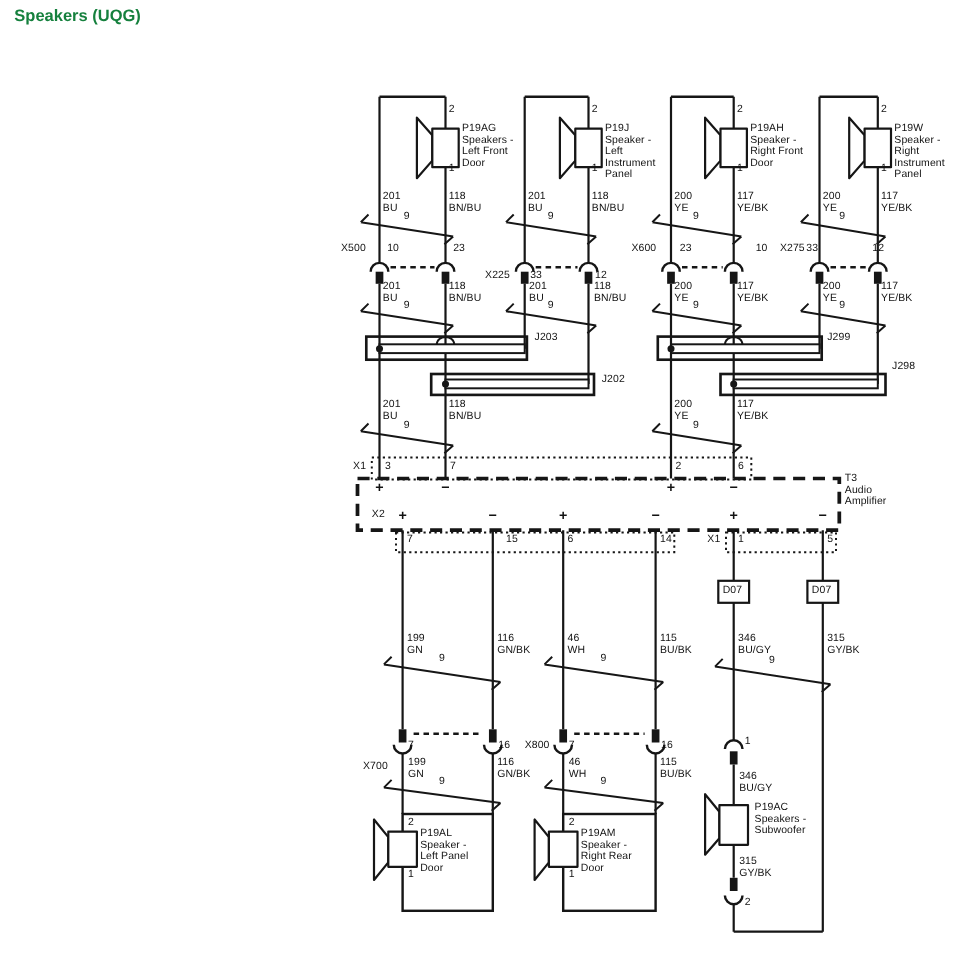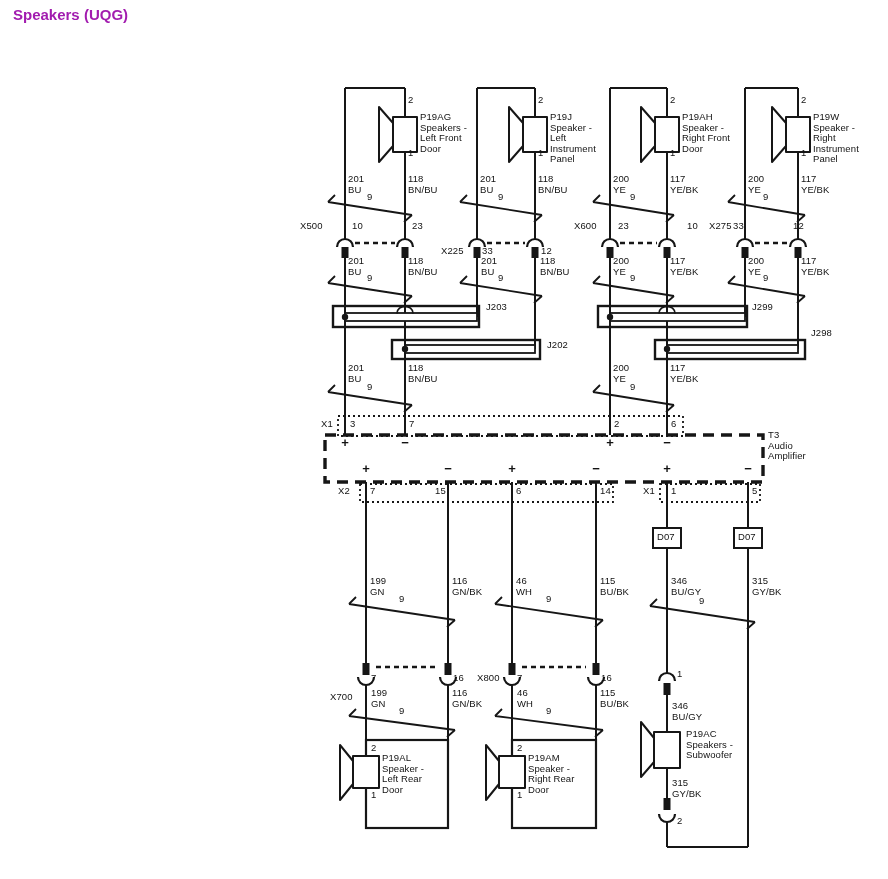--- a/index.html
+++ b/index.html
@@ -148,21 +148,21 @@
              M328 392 L412 405 M328 392 L335 385 M412 405 L404 412
              M593 392 L674 405 M593 392 L600 385 M674 405 L666 412
              M349 604 L455 620 M349 604 L356 597 M455 620 L447 627
              M495 604 L603 620 M495 604 L502 597 M603 620 L595 627
              M650 606 L755 622 M650 606 L657 599 M755 622 L747 629
              M349 716 L455 730 M349 716 L356 709 M455 730 L447 737
              M495 716 L603 730 M495 716 L502 709 M603 730 L595 737"></path>
   </g>
 </svg>
 
-<span class="ttl" style="color: #a21caf;">Speakers (UQG)</span>
+<span class="ttl" style="color: #15803d;">Speakers (UQG)</span>
 
 <span class="lbl" style="left:420px;top:112px">P19AG
 Speakers -
 Left Front
 Door</span>
 <span class="lbl" style="left:408px;top:95px">2</span>
 <span class="lbl" style="left:408px;top:148px">1</span>
 <span class="lbl" style="left:550px;top:112px">P19J
 Speaker -
 Left
@@ -194,21 +194,21 @@
 BN/BU</span>
 <span class="lbl" style="left:613px;top:174px">200
 YE</span>
 <span class="lbl" style="left:670px;top:174px">117
 YE/BK</span>
 <span class="lbl" style="left:748px;top:174px">200
 YE</span>
 <span class="lbl" style="left:801px;top:174px">117
 YE/BK</span>
 
-<span class="lbl" style="left:300px;top:221px">X500</span>
+<span class="lbl" style="left:310px;top:221px">X500</span>
 <span class="lbl" style="left:352px;top:221px">10</span>
 <span class="lbl" style="left:412px;top:221px">23</span>
 <span class="lbl" style="left:441px;top:246px">X225</span>
 <span class="lbl" style="left:482px;top:246px">33</span>
 <span class="lbl" style="left:541px;top:246px">12</span>
 <span class="lbl" style="left:574px;top:221px">X600</span>
 <span class="lbl" style="left:618px;top:221px">23</span>
 <span class="lbl" style="left:687px;top:221px">10</span>
 <span class="lbl" style="left:709px;top:221px">X275</span>
 <span class="lbl" style="left:733px;top:221px">33</span>
@@ -259,23 +259,23 @@
 <span class="sign" style="left:448px;top:463px">−</span>
 <span class="sign" style="left:512px;top:463px">+</span>
 <span class="sign" style="left:596px;top:463px">−</span>
 <span class="sign" style="left:667px;top:463px">+</span>
 <span class="sign" style="left:748px;top:463px">−</span>
 
 <span class="lbl" style="left:768px;top:430px">T3
 Audio
 Amplifier</span>
 
-<span class="lbl" style="left:338px;top:486px">X2</span>
+<span class="lbl" style="left:338px;top:463px">X2</span>
 <span class="lbl" style="left:370px;top:486px">7</span>
-<span class="lbl" style="left:435px;top:486px">15</span>
+<span class="lbl" style="left:460px;top:486px">15</span>
 <span class="lbl" style="left:516px;top:486px">6</span>
 <span class="lbl" style="left:600px;top:486px">14</span>
 <span class="lbl" style="left:643px;top:486px">X1</span>
 <span class="lbl" style="left:671px;top:486px">1</span>
 <span class="lbl" style="left:752px;top:486px">5</span>
 
 <span class="lbl" style="left:657px;top:532px">D07</span>
 <span class="lbl" style="left:738px;top:532px">D07</span>
 
 <span class="lbl" style="left:370px;top:576px">199
@@ -312,21 +312,21 @@
 BU/GY</span>
 <span class="lbl" style="left:686px;top:729px">P19AC
 Speakers -
 Subwoofer</span>
 <span class="lbl" style="left:672px;top:778px">315
 GY/BK</span>
 <span class="lbl" style="left:677px;top:816px">2</span>
 
 <span class="lbl" style="left:382px;top:753px">P19AL
 Speaker -
-Left Rear
+Left Panel
 Door</span>
 <span class="lbl" style="left:371px;top:743px">2</span>
 <span class="lbl" style="left:371px;top:790px">1</span>
 <span class="lbl" style="left:528px;top:753px">P19AM
 Speaker -
 Right Rear
 Door</span>
 <span class="lbl" style="left:517px;top:743px">2</span>
 <span class="lbl" style="left:517px;top:790px">1</span>
 

